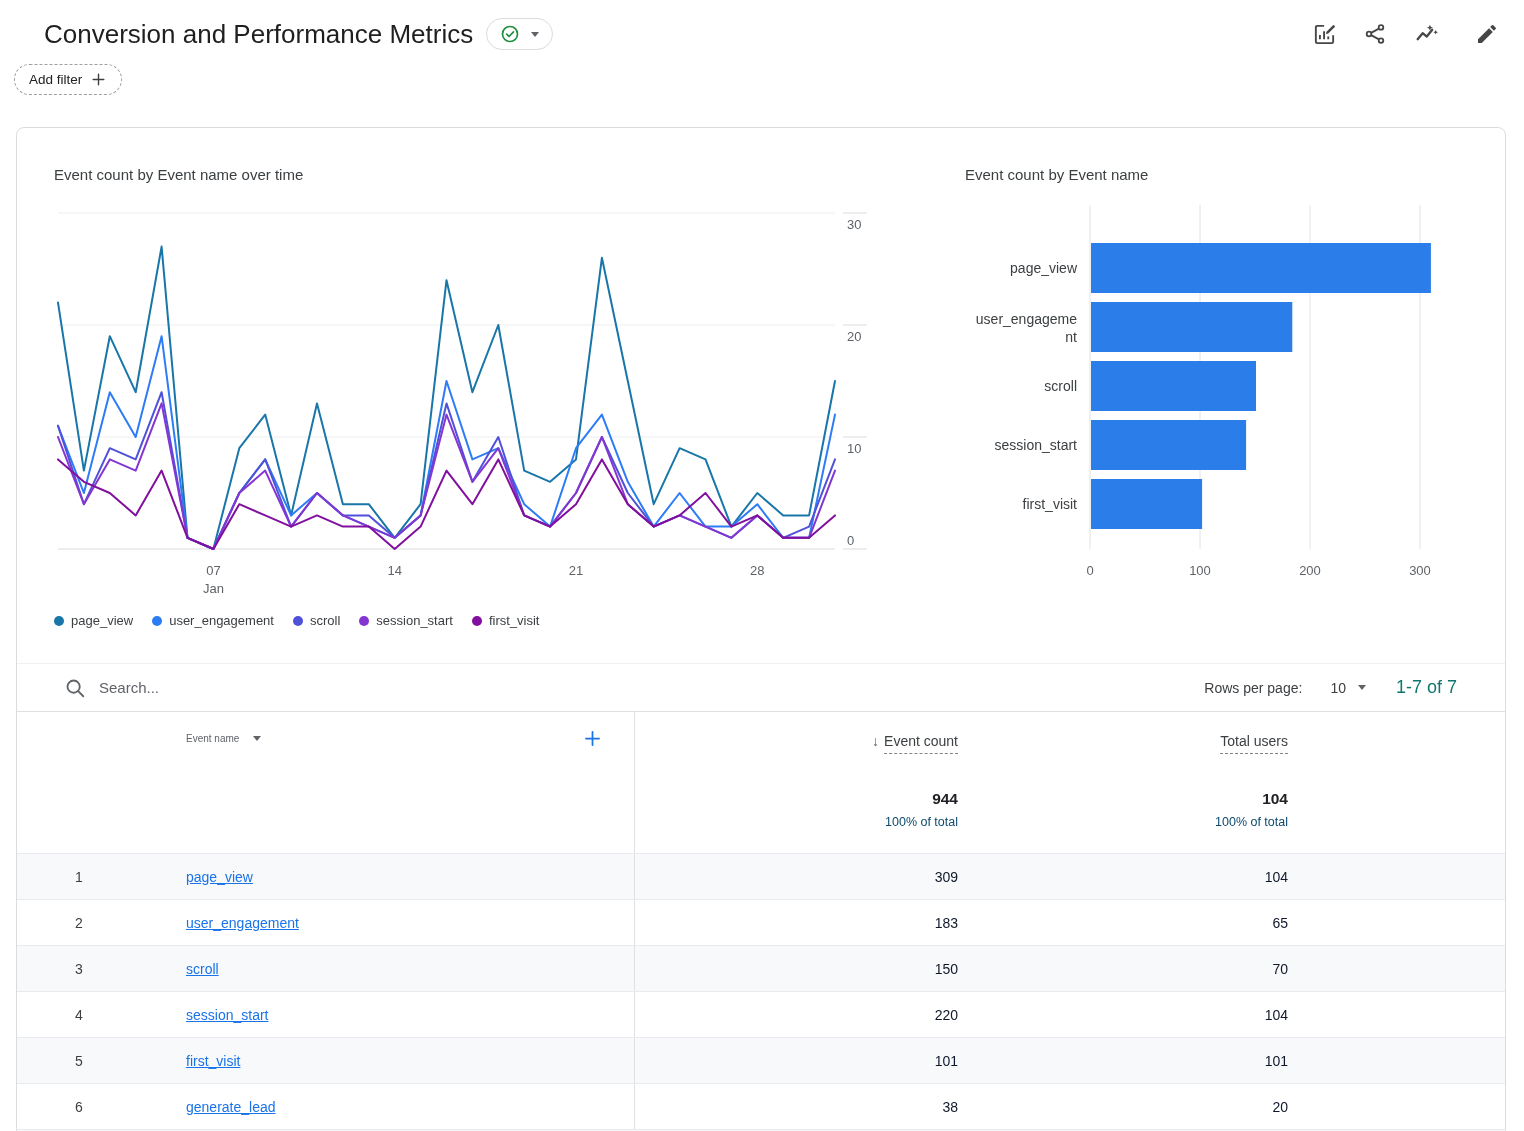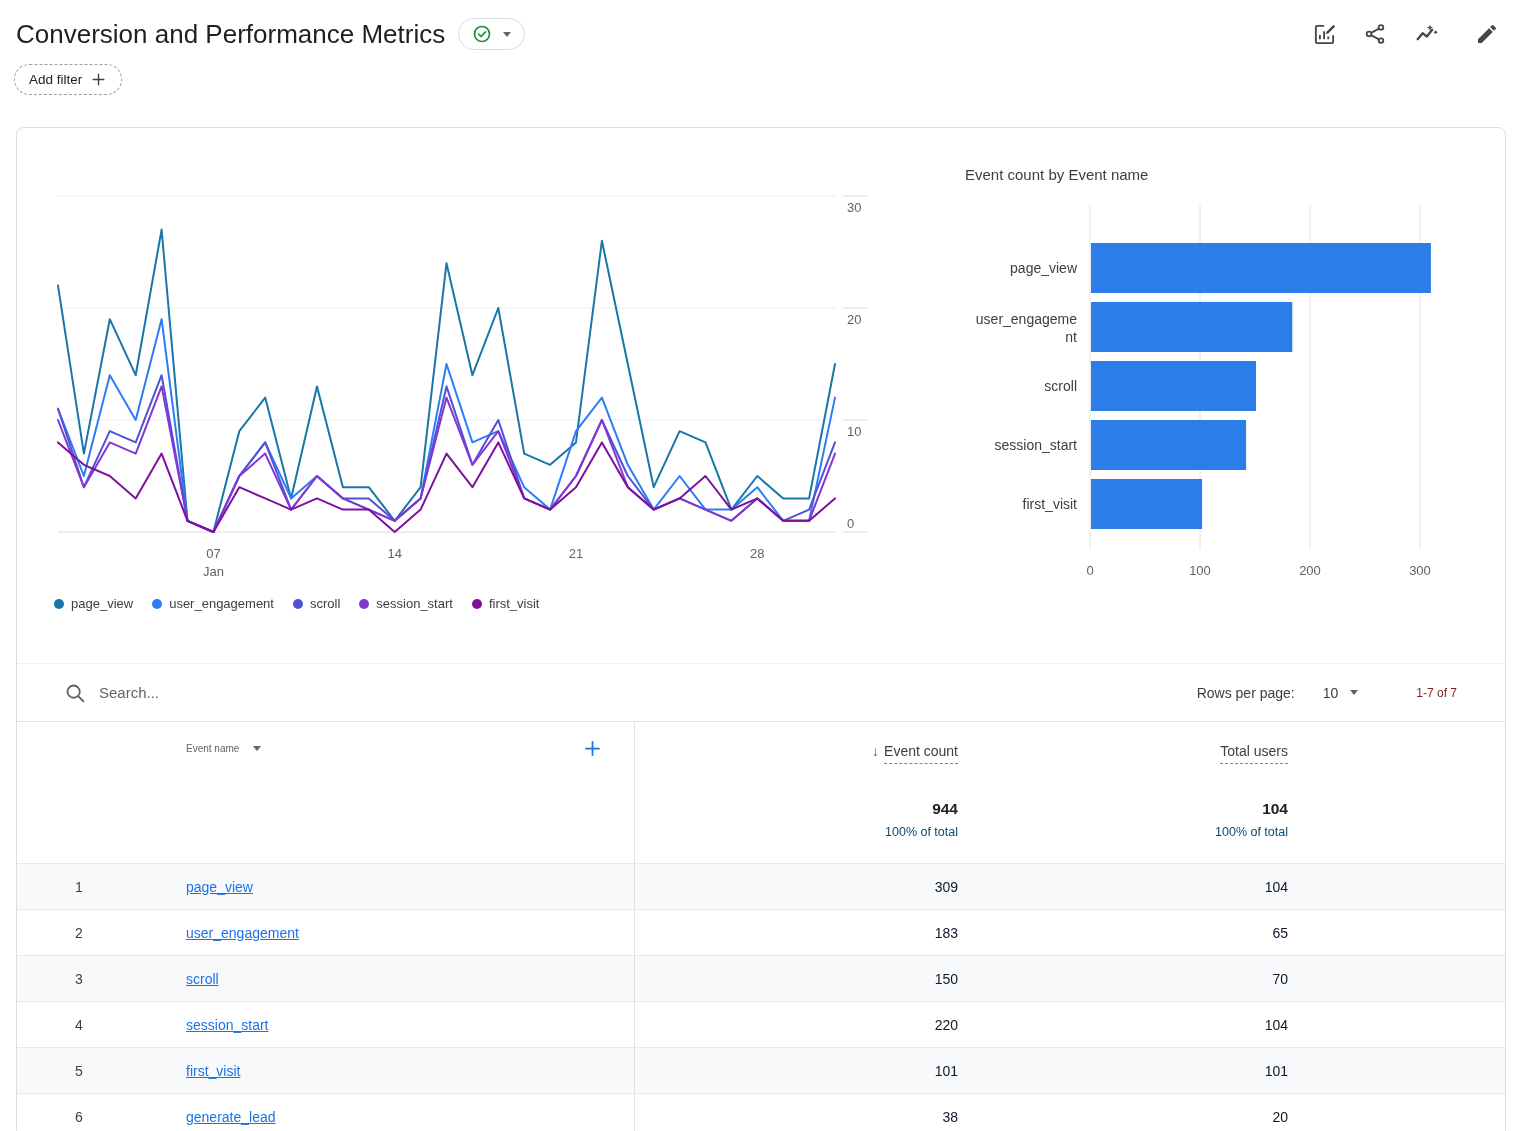--- a/index.html
+++ b/index.html
@@ -1,20 +1,20 @@
 <!DOCTYPE html>
 <html><head>
 <meta charset="utf-8">
 <style>
   * { margin:0; padding:0; box-sizing:border-box; }
   html,body { width:1524px; height:1131px; background:#fff; overflow:hidden;
     font-family:"Liberation Sans", sans-serif; color:#3c4043; }
 
   
-  .header { display:flex; align-items:center; padding:16px 24px 0 16px; height:52px; }
+  .header { display:flex; align-items:center; padding:16px 24px 0 16px; height:52px;margin-left:28px; }
   .page-title { font-size:26px; font-weight:400; color:#1f1f1f; }
   .status-pill { display:inline-flex; align-items:center; gap:11px; margin-left:13px;
     border:1px solid #dadce0; border-radius:17px; padding:5px 13px; background:#fff; cursor:pointer; }
   .caret { width:0; height:0; border-left:4.5px solid transparent; border-right:4.5px solid transparent;
     border-top:5.5px solid #5f6368; }
   .header-icons { margin-left:auto; display:flex; align-items:center; gap:25px; }
   .icon-btn { width:26px; height:26px; display:flex; align-items:center; justify-content:center; cursor:pointer; }
   .filter-row { padding-left:14px; margin-top:12px; }
   .add-filter { display:inline-flex; align-items:center; gap:8px; border:1px dashed #9aa0a6;
     border-radius:17px; padding:6px 14px; font-size:13.5px; color:#202124; background:#fff; cursor:pointer; }
@@ -25,29 +25,29 @@
   .charts { display:flex; padding:38px 37px 0 37px; height:501px; }
   .chart-left { width:838px; }
   .chart-right { flex:1; margin-left:86px; }
   .chart-title { font-size:15px; line-height:17px; color:#3c4043; font-weight:400; }
   svg.plot { display:block; margin-top:14px; }
   .legend { display:flex; align-items:center; gap:19px; margin-top:16px; font-size:13px; color:#3c4043; }
   .legend-item { display:inline-flex; align-items:center; }
   .legend-dot { width:10px; height:10px; border-radius:50%; display:inline-block; margin-right:7px; }
 
   
-  .search-row { margin-top:34px; height:59px; display:flex; align-items:center;
+  .search-row { margin-top:34px; height:49px; display:flex; align-items:center;
     border-top:1px solid #f0f1f3; border-bottom:1px solid #e0e0e0; padding:0 48px 0 47px; }
   .search-input { border:none; outline:none; flex:1; margin-left:13px; font-size:15px;
     font-family:"Liberation Sans", sans-serif; color:#202124; background:transparent; }
   .search-input::placeholder { color:#5f6368; }
   .rpp-label { font-size:14px; color:#3c4043; }
   .rpp-select { display:inline-flex; align-items:center; gap:12px; margin-left:28px; cursor:pointer;
     font-size:14px; color:#3c4043; }
-  .range { margin-left:58px; font-size:12px; color:#7f1d1d; }
+  .range { margin-left:30px; font-size:18px; color:#0f766e; }
 
   
   .t-head { display:flex; height:68px; }
   .c-left { flex:0 0 618px; border-right:1px solid #e0e0e0; display:flex; align-items:flex-start; height:100%; }
   .c-m1 { flex:0 0 325px; text-align:right; padding-right:2px; }
   .c-m2 { flex:0 0 330px; text-align:right; padding-right:2px; }
   .c-fill { flex:1; }
   .ename-wrap { margin-left:169px; margin-top:21px; display:inline-flex; align-items:center; gap:14px;
     font-size:10px; color:#5f6368; cursor:pointer; }
   .add-col { margin-left:auto; margin-right:31px; margin-top:16px; cursor:pointer; }
@@ -116,20 +116,21 @@
     <svg width="17" height="17" viewBox="0 0 24 24" stroke="#3c4043" stroke-width="2" stroke-linecap="round">
         <path d="M12 4.5v15M4.5 12h15"></path>
       </svg>
   </span>
 </div>
 
 <div class="card">
 
   <div class="charts">
     <div class="chart-left">
+      <div class="chart-title">Event count by Event name over time</div>
       <svg class="plot" width="825" height="400" viewBox="0 0 825 400">
           <line x1="4" y1="352" x2="781" y2="352" stroke="#dadce0" stroke-width="1"></line>
           <line x1="789" y1="352" x2="813" y2="352" stroke="#dadce0" stroke-width="1"></line>
           <text x="793" y="348" font-size="13" fill="#5f6368" font-family="Liberation Sans, sans-serif">0</text>
           <line x1="4" y1="240" x2="781" y2="240" stroke="#ecedef" stroke-width="1"></line>
           <line x1="789" y1="240" x2="813" y2="240" stroke="#dadce0" stroke-width="1"></line>
           <text x="793" y="256" font-size="13" fill="#5f6368" font-family="Liberation Sans, sans-serif">10</text>
           <line x1="4" y1="128" x2="781" y2="128" stroke="#ecedef" stroke-width="1"></line>
           <line x1="789" y1="128" x2="813" y2="128" stroke="#dadce0" stroke-width="1"></line>
           <text x="793" y="144" font-size="13" fill="#5f6368" font-family="Liberation Sans, sans-serif">20</text>

